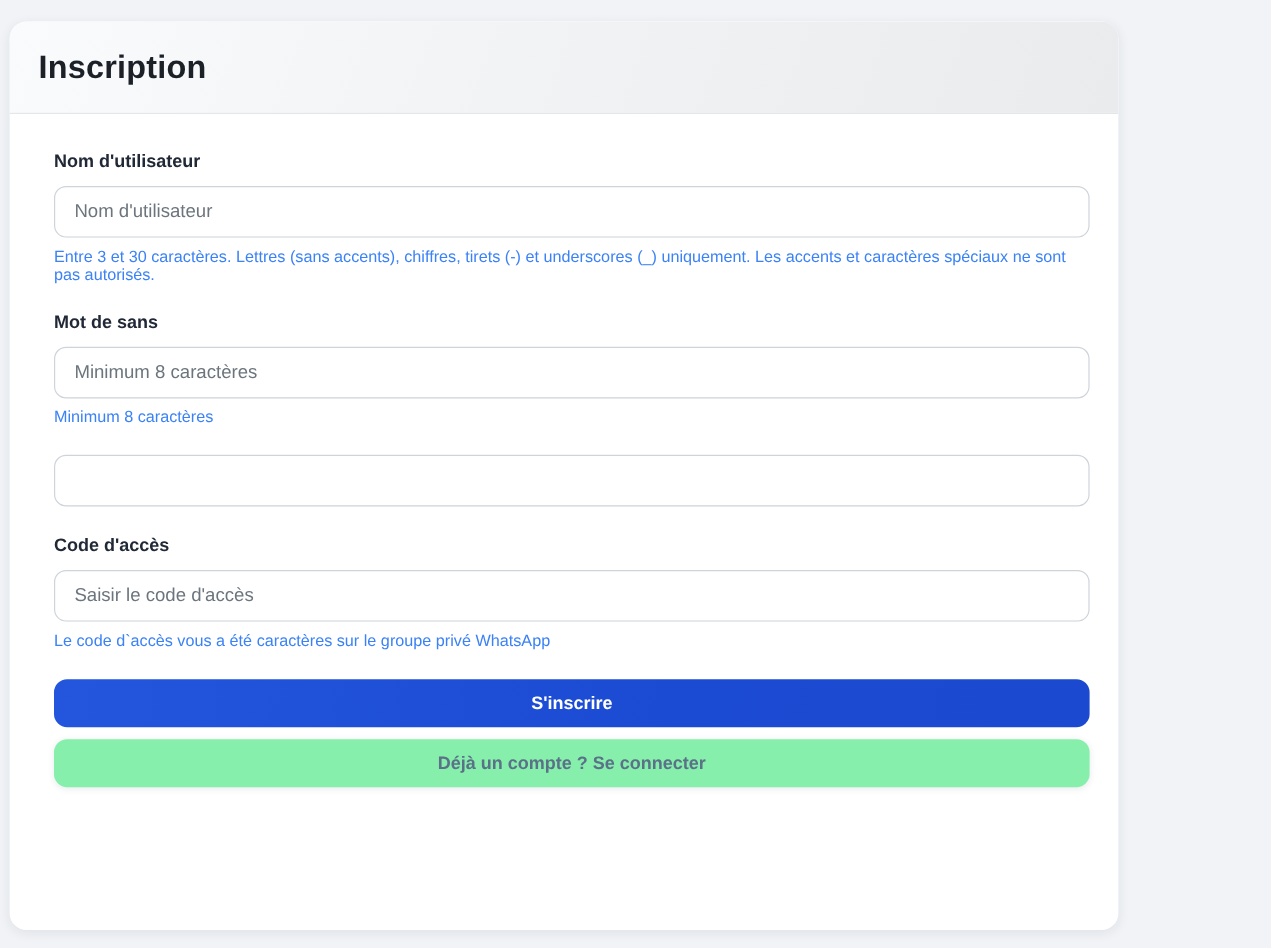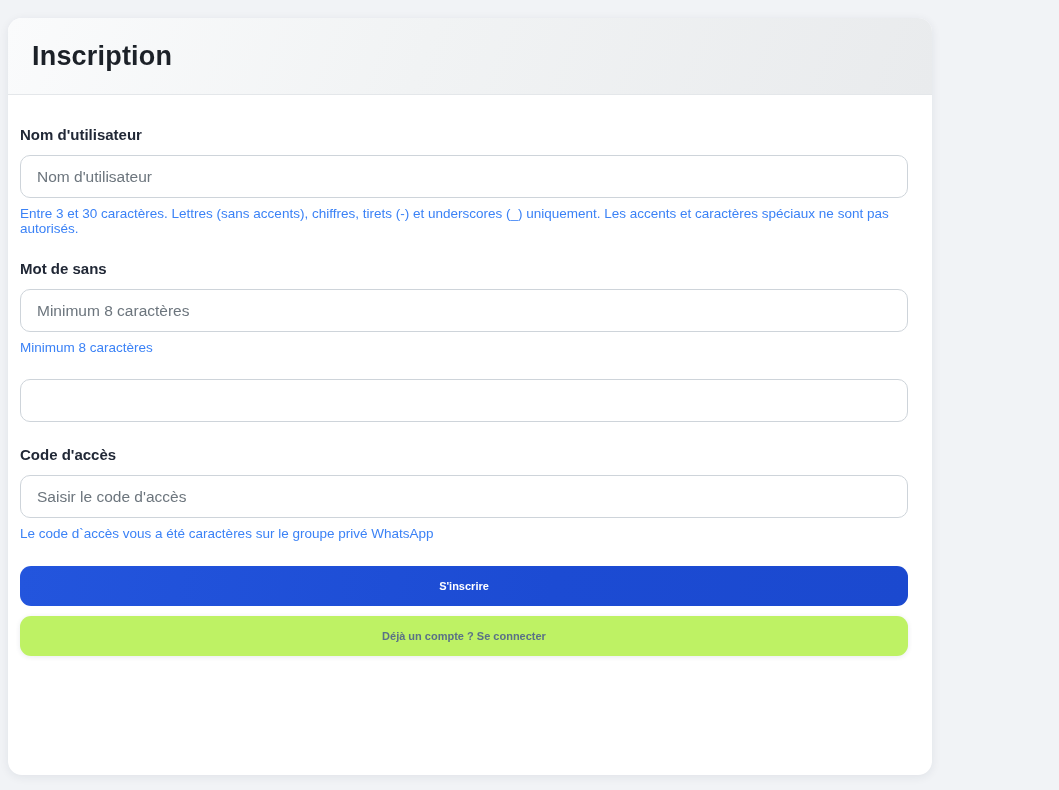--- a/index.html
+++ b/index.html
@@ -30,21 +30,21 @@
     align-items: center;
     padding: 0 24px;
   }
   .card-title {
     font-size: 27px;
     font-weight: 700;
     color: #1c2128;
     letter-spacing: 0.2px;
   }
   .card-body {
-    padding: 31px 24px 18px 12px;
+    padding: 31px 24px 18px 37px;
   }
   .form-group { margin-bottom: 24px; }
   .form-label {
     display: block;
     font-size: 15px;
     font-weight: 700;
     color: #212836;
     margin-bottom: 12px;
   }
   .form-input {
@@ -66,32 +66,32 @@
     font-size: 13.5px;
     color: #3b82f6;
   }
   .btn {
     display: block;
     width: 100%;
     height: 40px;
     border: none;
     border-radius: 11px;
     font-family: inherit;
-    font-size: 11px;
+    font-size: 15px;
     font-weight: 700;
     cursor: pointer;
   }
   .btn-primary {
     margin-top: 25px;
     background: linear-gradient(100deg, #2355dd 0%, #1c4bd3 60%, #1b49cf 100%);
     color: #ffffff;
   }
   .btn-secondary {
     margin-top: 10px;
-    background: #bef264;
+    background: #86efac;
     box-shadow: 0 1px 5px rgba(40, 55, 80, 0.10);
     color: #5a7187;
   }
 </style>
 </head>
 <body>
 
 <div class="card">
   <div class="card-header">
     <h1 class="card-title">Inscription</h1>

